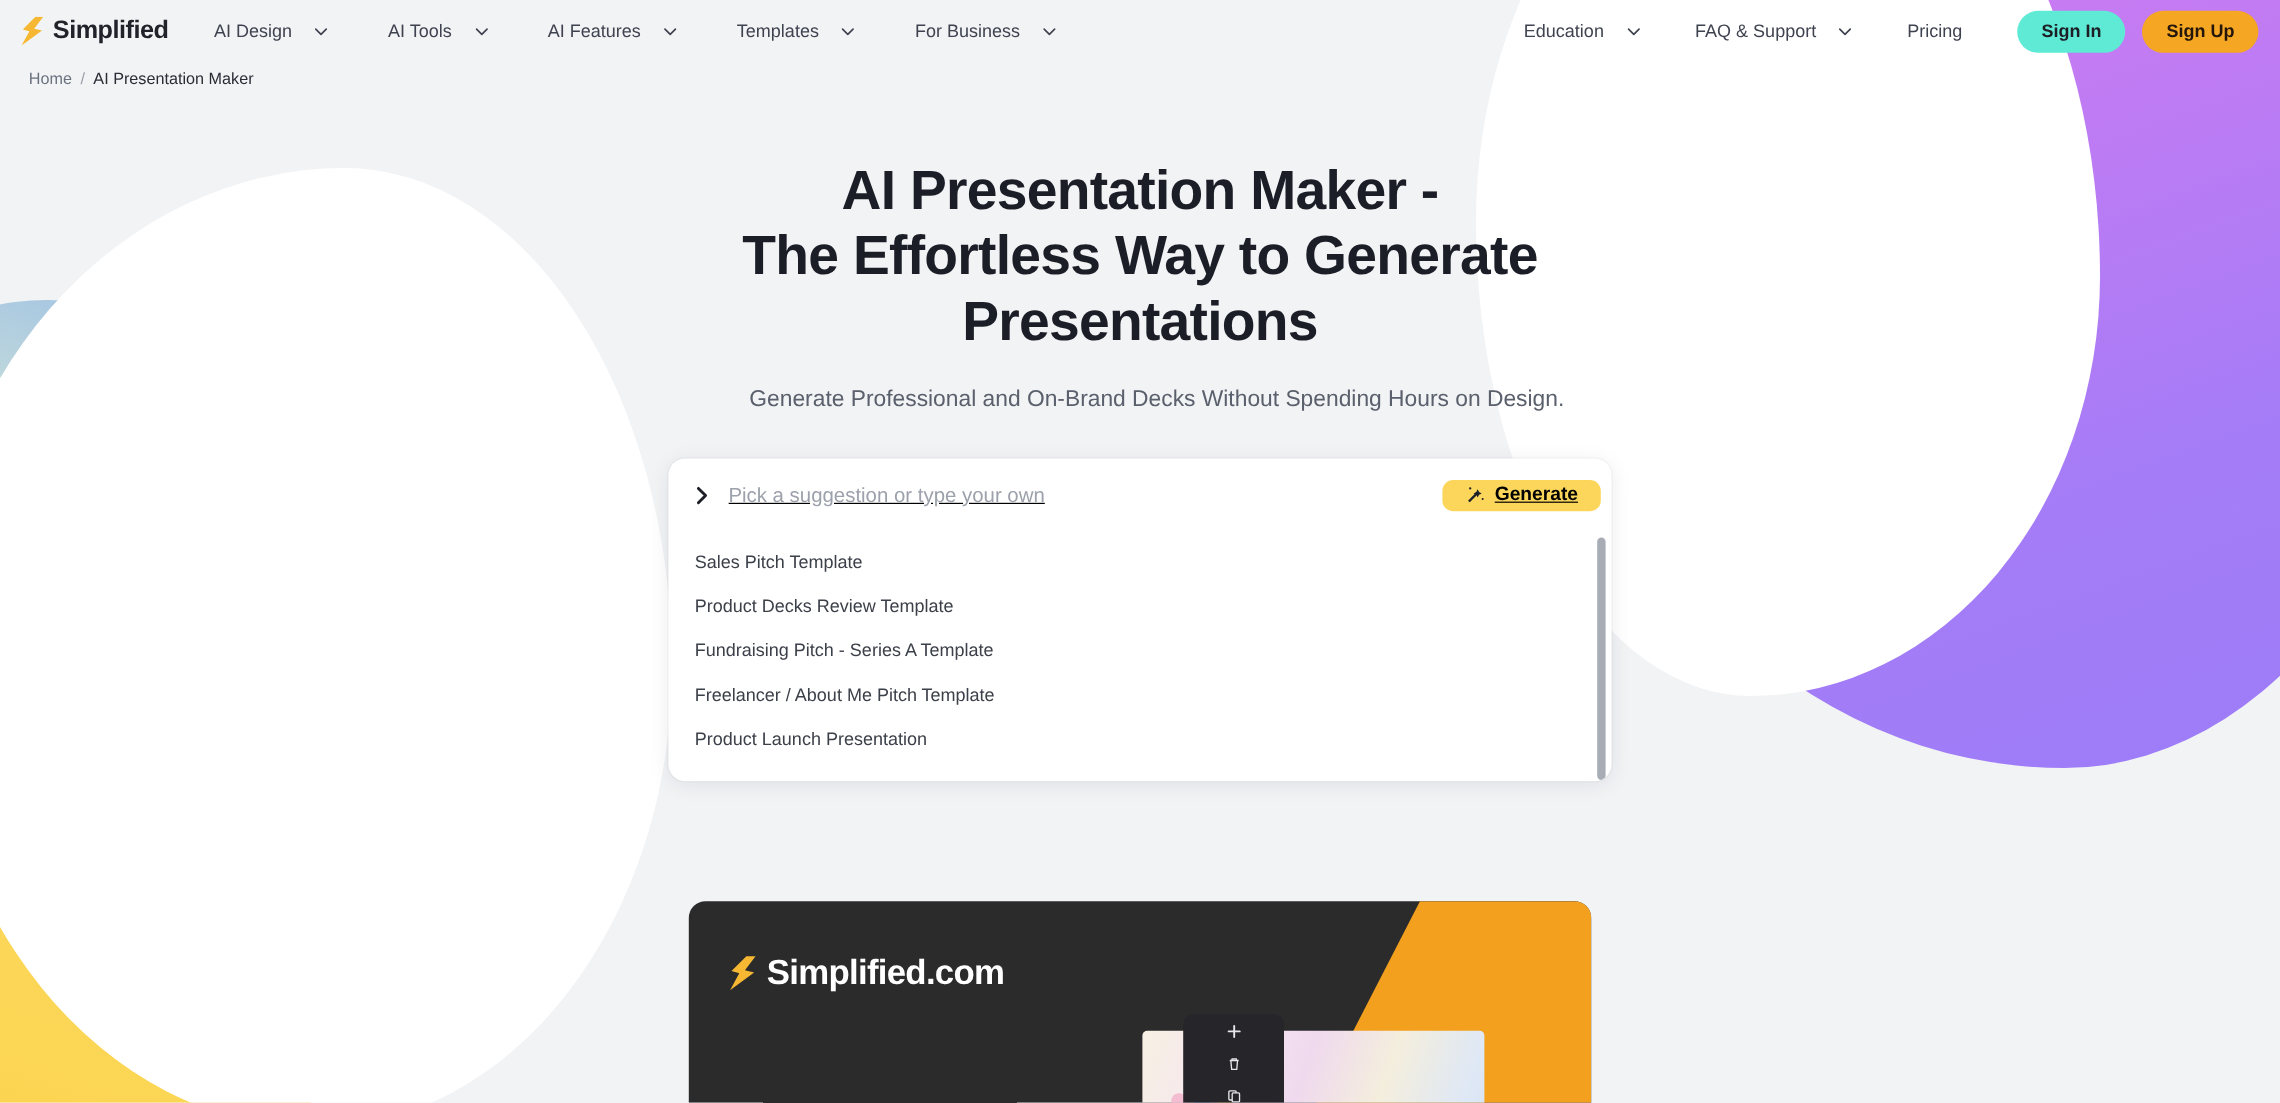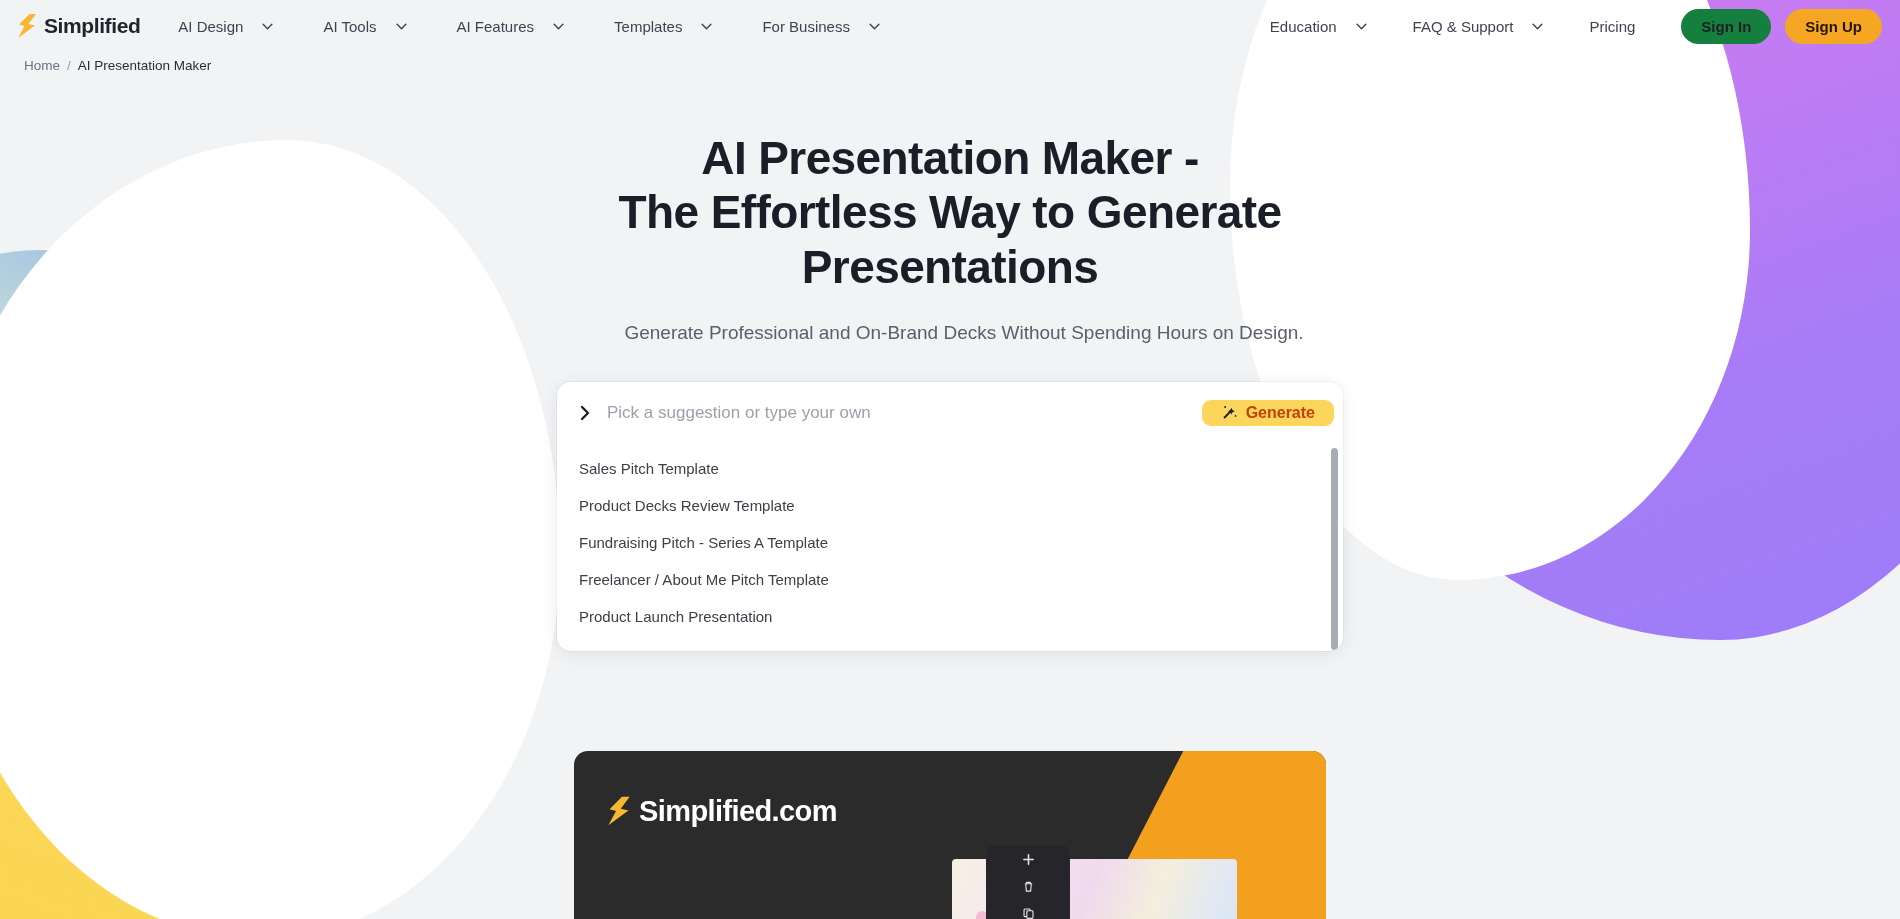--- a/index.html
+++ b/index.html
@@ -68,21 +68,21 @@
   .nav-item {
     display: flex; align-items: center; gap: 19px;
     font-size: 15px; color: #3f4350; padding: 6px 0; margin-right: 50px;
     cursor: pointer; white-space: nowrap;
   }
   .nav-item:last-child { margin-right: 0; }
   .chev { width: 11px; height: 7px; display: inline-block; }
   .nav-right { margin-left: auto; display: flex; align-items: center; }
   .nav-right .nav-item { margin-right: 46px; }
   .btn-signin {
-    background: #15803d; color: #1d1f27; font-size: 15px; font-weight: bold;
+    background: #5eead4; color: #1d1f27; font-size: 15px; font-weight: bold;
     border: none; border-radius: 22px; padding: 9px 20px; cursor: pointer;
     margin-right: 14px; white-space: nowrap;
   }
   .btn-signup {
     background: #f5a623; color: #24160a; font-size: 15px; font-weight: bold;
     border: none; border-radius: 22px; padding: 9px 20px; cursor: pointer;
     white-space: nowrap;
   }
 
   
@@ -110,32 +110,32 @@
   .search-wrap {
     position: relative; z-index: 6;
     width: 786px; margin: 38px auto 0;
   }
   .search-card {
     background: #ffffff; border-radius: 14px;
     box-shadow: 0 3px 18px rgba(25,30,45,0.08), 0 0 0 1px rgba(0,0,0,0.035);
     overflow: hidden;
   }
   .search-bar {
-    display: flex; align-items: center; height: 62px; padding: 0 9px 0 20px;
+    display: flex; align-items: center; height: 62px; padding: 0 9px 0 20px; text-decoration: underline;
   }
   .arrow-icon { width: 16px; height: 16px; flex: none; margin-right: 14px; }
   .search-input {
     flex: 1; border: none; outline: none; background: transparent;
     font-family: "Liberation Sans", sans-serif;
     font-size: 17px; color: #2a2d36;
   }
   .search-input::placeholder { color: #9ca1ab; }
   .btn-generate {
     display: flex; align-items: center; gap: 8px;
-    background: #fbd65b; color: #c2410c;
+    background: #fbd65b; color: #000000;
     border: none; border-radius: 9px;
     font-size: 16px; font-weight: bold;
     padding: 4px 19px; cursor: pointer; white-space: nowrap;
     font-family: "Liberation Sans", sans-serif;
   }
   .wand-icon { width: 17px; height: 17px; display: block; }
 
   .suggest-list { position: relative; padding: 6px 0 16px; }
   .suggest-item {
     padding: 10px 22px; font-size: 15px; color: #3c4049; cursor: pointer;

